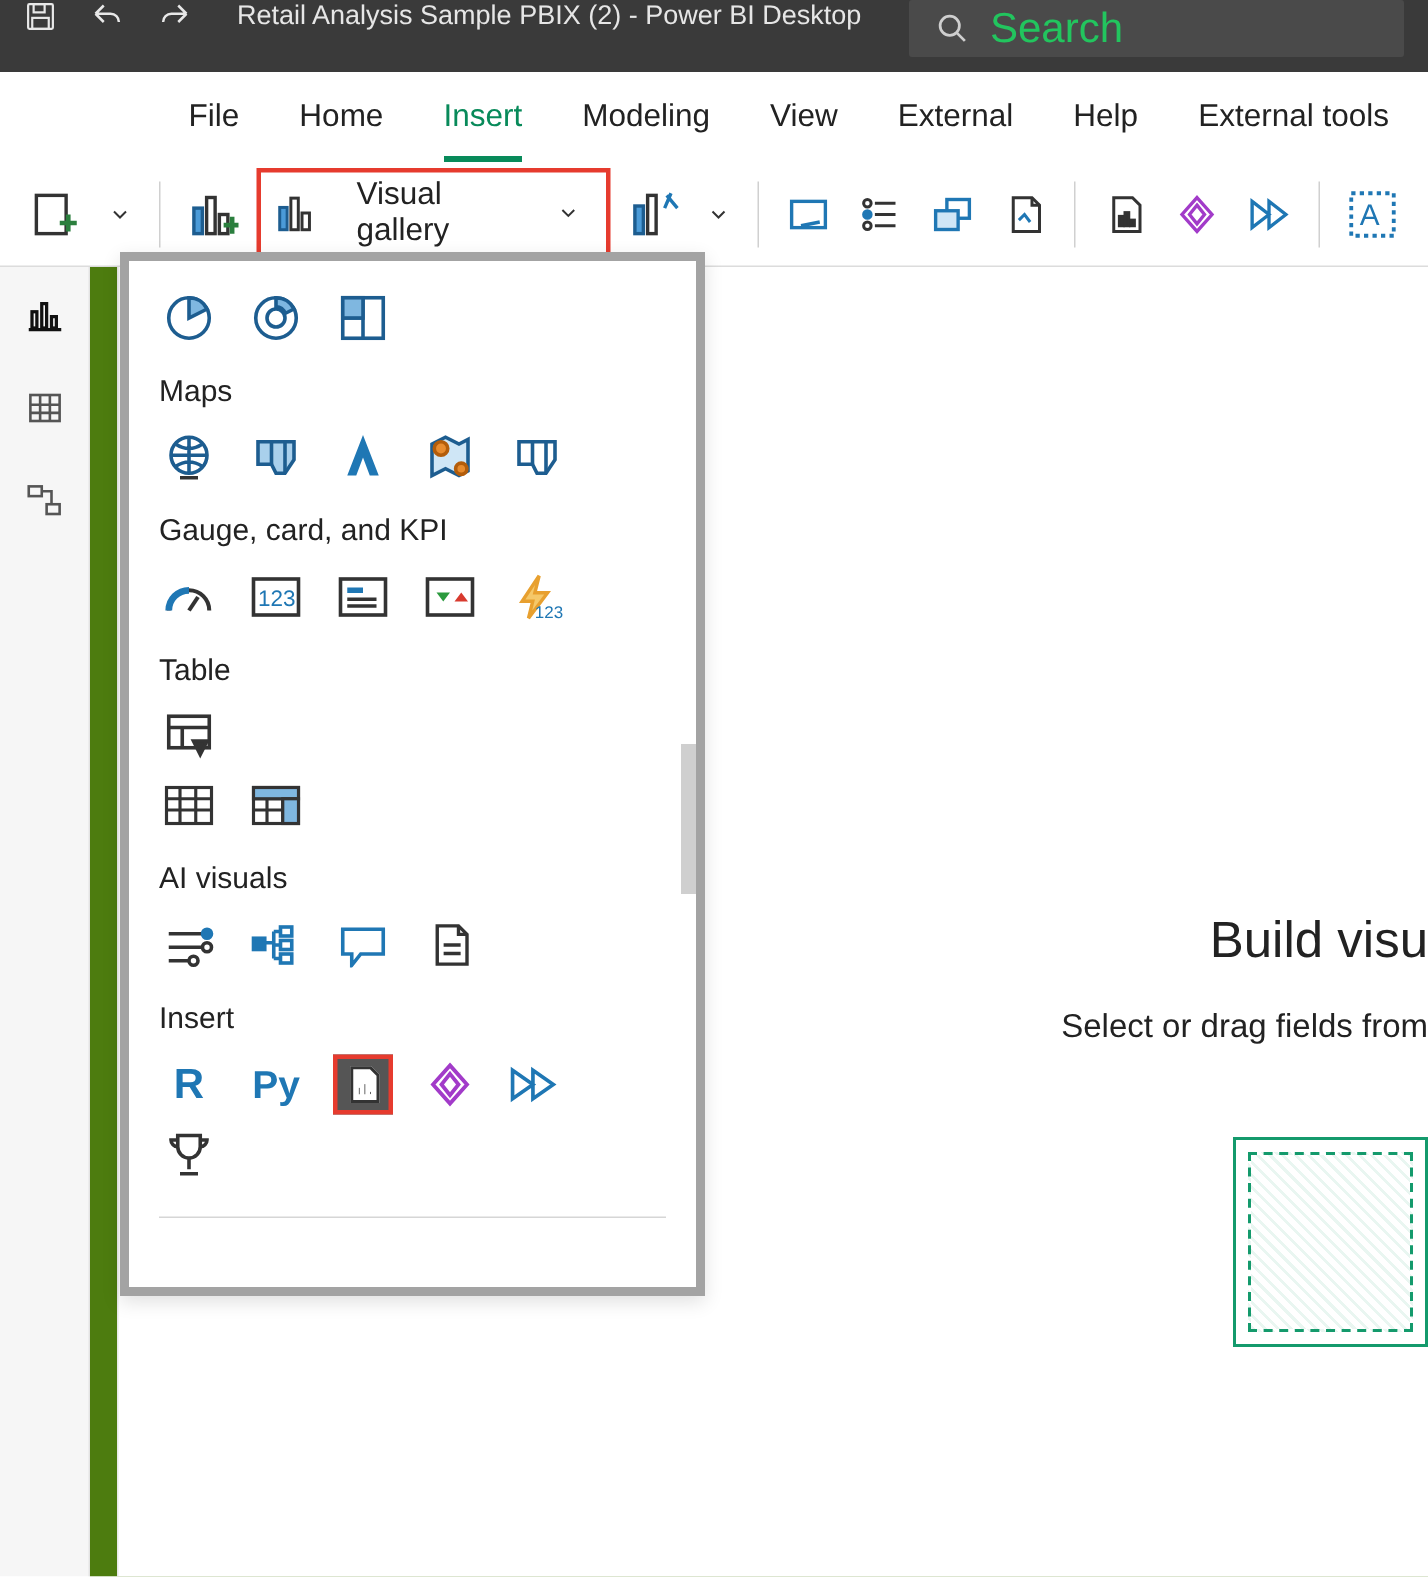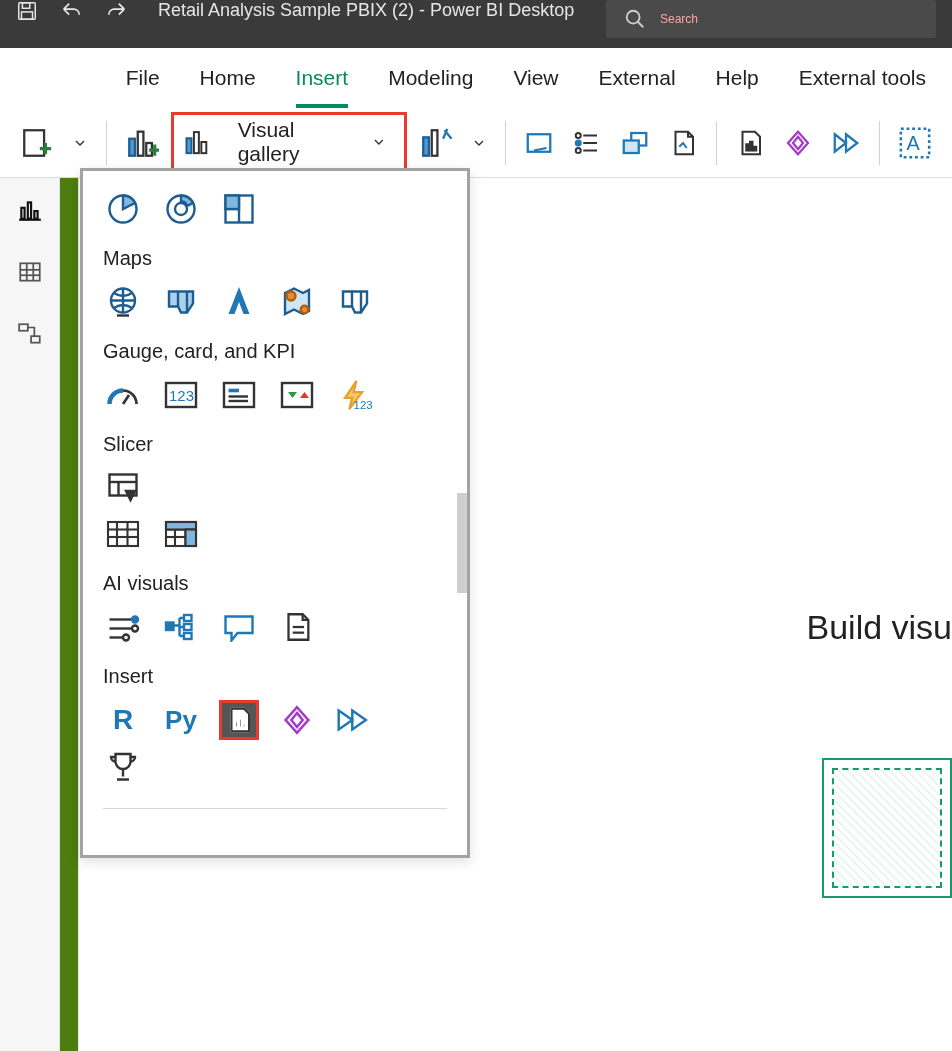--- a/index.html
+++ b/index.html
@@ -3,42 +3,42 @@
 <meta charset="utf-8">
 <style>
   * { box-sizing: border-box; margin: 0; padding: 0; }
   body { font-family: "Segoe UI", Arial, sans-serif; background: #fff; width: 952px; height: 1051px; overflow: hidden; }
   
   .titlebar { height: 48px; background: #3a3a3a; display: flex; padding: 0 16px; color: #fff; }
   .titlebar .tb-icon { margin-right: 20px; display: inline-flex; }
   .titlebar .title { font-size: 18px; color: #e6e6e6; flex: 1; margin-left: 8px; }
   .search { background: #4a4a4a; border-radius: 2px; display: flex; align-items: center; height: 38px; width: 330px; padding: 0 18px; }
   .search svg { margin-right: 14px; }
-  .search span { color: #fca5a5; font-size: 12px; }
+  .search span { color: #22c55e; font-size: 28px; }
   
   .menubar { height: 60px; display: flex; align-items: center; gap: 40px; padding: 0 26px; font-size: 21px; color: #222; justify-content: flex-end; }
   .menubar .mitem { cursor: pointer; position: relative; }
   .menubar .mitem.active { font-weight: 400; }
   .menubar .mitem.active::after { content: ""; position: absolute; left: 0; right: 0; bottom: -18px; height: 4px; background: #088a5a; }
   .menubar .mitem.active { color: #088a5a; }
   
   .ribbon { height: 70px; border-bottom: 1px solid #dcdcdc; display: flex; align-items: center; padding: 0 14px; gap: 6px; }
   .ribbon .rbtn { display: inline-flex; align-items: center; justify-content: center; padding: 4px 6px; cursor: pointer; }
   .ribbon .divider { width: 1px; height: 44px; background: #d0d0d0; margin: 0 6px; }
   .vgallery-btn { display: inline-flex; align-items: center; gap: 24px; padding: 6px 18px 6px 10px; border: 3px solid #e63b2e; height: 60px; position: relative; top: -1px; }
   .vgallery-btn span { font-size: 21px; color: #222; }
 
   .workspace { display: flex; height: calc(1051px - 48px - 60px - 70px); }
   .leftnav { width: 60px; background: #f6f6f6; border-right: 1px solid #e3e3e3; display: flex; flex-direction: column; align-items: center; padding-top: 14px; gap: 26px; }
   .leftnav .nav-item { width: 36px; height: 36px; display: flex; align-items: center; justify-content: center; }
   
   .canvas { flex: 1; position: relative; background: #4d7c0f; display:flex; }
   .canvas-inner { margin-left: 18px; margin-top: 0; background:#fff; flex:1; position:relative; border-left:1px solid #e8e8e8;}
   
-  .dropdown { position: absolute; left: 80px; top: 168px; width: 390px; background: #fff; border: 3px solid #a3a3a3; box-shadow: 0 4px 12px rgba(0,0,0,.12); padding: 18px 20px 30px; }
+  .dropdown { position: absolute; left: 80px; top: 168px; width: 390px; background: #fff; border: 6px solid #a3a3a3; box-shadow: 0 4px 12px rgba(0,0,0,.12); padding: 18px 20px 30px; }
   .dropdown .secname { font-size: 20px; color: #222; margin: 18px 0 12px; }
   .dropdown .row { display: flex; gap: 18px; flex-wrap: wrap; margin-bottom: 6px; }
   .dropdown .vicon { width: 40px; height: 40px; display: flex; align-items: center; justify-content: center; cursor: pointer; }
   .dropdown .vicon.highlight { border: 3px solid #e63b2e; padding: 2px; background: #555; }
   .dropdown hr { margin: 22px 0 16px; border: none; border-top: 1px solid #d6d6d6; }
   .dropdown .more { font-size: 19px; color: #222; }
   .dd-scroll { position:absolute; right:0; top:322px; width:10px; height:100px; background:#cfcfcf; border-radius:0; }
   
   .build-area { position: absolute; right: 0; top: 430px; padding: 0 0 0 30px; }
   .build-title { font-size: 34px; color: #222; margin-bottom: 24px; text-align:right; padding-right:0; }
@@ -217,20 +217,21 @@
           <rect x="2" y="3" width="8" height="6"></rect>
           <rect x="13" y="14" width="8" height="6"></rect>
           <path d="M10 6 h6 v8"></path>
         </svg>
     </div>
   </div>
   <div class="canvas">
     <div class="canvas-inner"></div>
     <div class="build-area">
       <div class="build-title">Build visu</div>
+      <div class="build-sub">Select or drag fields from </div>
     </div>
     <div class="placeholder">
       <div class="placeholder-inner"></div>
     </div>
   </div>
 </div>
 
 <div class="dropdown">
   <div class="dd-scroll"></div>
   <div class="row">
@@ -323,21 +324,21 @@
         </svg>
       </div>
     <div class="vicon">
         <svg width="36" height="34" viewBox="0 0 24 24" fill="none" stroke="#e8a02f" stroke-width="1.6">
           <path d="M13 2 L5 14 h5 l-2 8 l9 -12 h-6 z" fill="#f5c869"></path>
           <text x="11" y="22" font-size="8" fill="#1f77b4" stroke="none">123</text>
         </svg>
       </div>
   </div>
 
-  <div class="secname">Slicer</div>
+  <div class="secname">Table</div>
   <div class="row">
     <div class="vicon">
         <svg width="36" height="36" viewBox="0 0 24 24" fill="none" stroke="#333" stroke-width="1.6">
           <rect x="3" y="3" width="18" height="14"></rect>
           <line x1="3" y1="8" x2="21" y2="8"></line>
           <line x1="9" y1="8" x2="9" y2="17"></line>
           <path d="M14 14 h6 l-3 6 z" fill="#333"></path>
         </svg>
       </div>
   </div>

